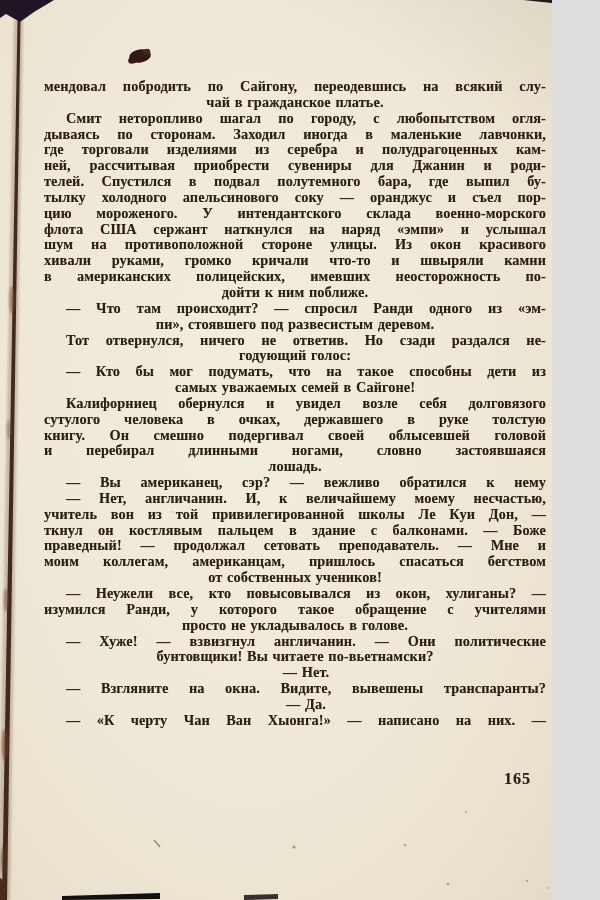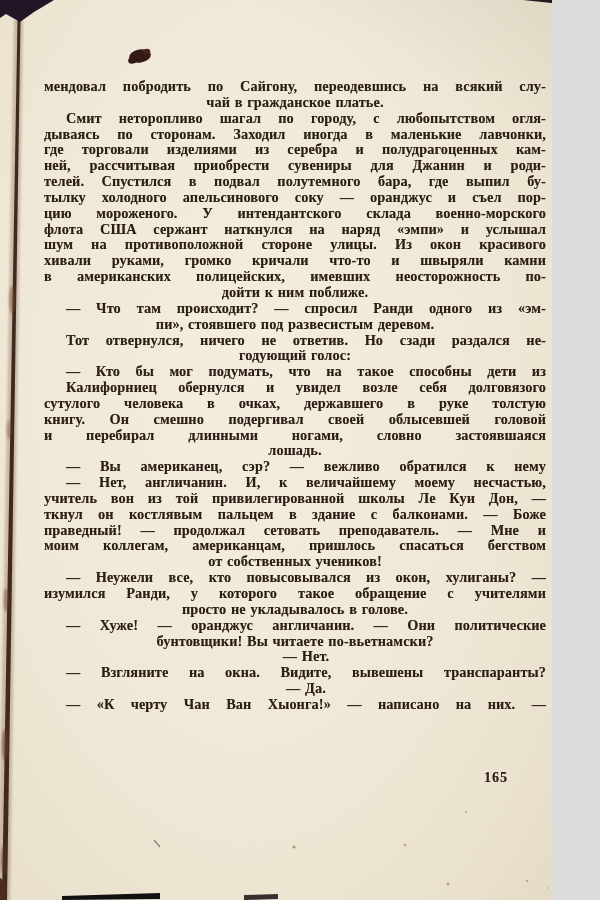--- a/index.html
+++ b/index.html
@@ -24,22 +24,22 @@
   .text-block{
     position:absolute;left:44px;top:79px;width:502px;
     color:var(--ink);
     font-size:14.2px;font-weight:700;letter-spacing:.15px;word-spacing:1px;
     text-shadow:.2px 0 .2px rgba(45,30,21,.45);
   }
   .line{height:15.85px;line-height:15.85px;white-space:normal;text-align:center;}
   .line.j{text-align:justify;text-align-last:justify;}
   .line.ind{text-indent:22px;}
   .page-number{
-    position:absolute;left:484px;top:770px;width:40px;
-    color:var(--ink);font-size:14px;font-weight:700;letter-spacing:1px;
+    position:absolute;left:504px;top:770px;width:40px;
+    color:var(--ink);font-size:16px;font-weight:700;letter-spacing:1px;
     text-shadow:.2px 0 .2px rgba(45,30,21,.45);
   }
 </style>
 </head>
 <body>
 
 <div class="page">
 
   <svg class="artifacts" width="600" height="900" viewBox="0 0 600 900" xmlns="http://www.w3.org/2000/svg">
     <defs>
@@ -98,36 +98,37 @@
       <div class="line j">флота США сержант наткнулся на наряд «эмпи» и услышал</div>
       <div class="line j">шум на противоположной стороне улицы. Из окон красивого</div>
       <div class="line j">хивали руками, громко кричали что-то и швыряли камни</div>
       <div class="line j">в американских полицейских, имевших неосторожность по-</div>
       <div class="line">дойти к ним поближе.</div>
       <div class="line j ind">— Что там происходит? — спросил Ранди одного из «эм-</div>
       <div class="line">пи», стоявшего под развесистым деревом.</div>
       <div class="line j ind">Тот отвернулся, ничего не ответив. Но сзади раздался не-</div>
       <div class="line">годующий голос:</div>
       <div class="line j ind">— Кто бы мог подумать, что на такое способны дети из</div>
+      <div class="line">самых уважаемых семей в Сайгоне!</div>
       <div class="line j ind">Калифорниец обернулся и увидел возле себя долговязого</div>
       <div class="line j">сутулого человека в очках, державшего в руке толстую</div>
       <div class="line j">книгу. Он смешно подергивал своей облысевшей головой</div>
       <div class="line j">и перебирал длинными ногами, словно застоявшаяся</div>
       <div class="line">лошадь.</div>
       <div class="line j ind">— Вы американец, сэр? — вежливо обратился к нему</div>
       <div class="line j ind">— Нет, англичанин. И, к величайшему моему несчастью,</div>
       <div class="line j">учитель вон из той привилегированной школы Ле Куи Дон, —</div>
       <div class="line j">ткнул он костлявым пальцем в здание с балконами. — Боже</div>
       <div class="line j">праведный! — продолжал сетовать преподаватель. — Мне и</div>
       <div class="line j">моим коллегам, американцам, пришлось спасаться бегством</div>
       <div class="line">от собственных учеников!</div>
       <div class="line j ind">— Неужели все, кто повысовывался из окон, хулиганы? —</div>
       <div class="line j">изумился Ранди, у которого такое обращение с учителями</div>
       <div class="line">просто не укладывалось в голове.</div>
-      <div class="line j ind">— Хуже! — оранджус англичанин. — Они политические</div>
+      <div class="line j ind">— Хуже! — взвизгнул англичанин. — Они политические</div>
       <div class="line">бунтовщики! Вы читаете по-вьетнамски?</div>
       <div class="line ind">— Нет.</div>
       <div class="line j ind">— Взгляните на окна. Видите, вывешены транспаранты?</div>
       <div class="line ind">— Да.</div>
       <div class="line j ind">— «К черту Чан Ван Хыонга!» — написано на них. —</div>
     </div>
 
   <div class="page-number">165</div>
 
 </div>

